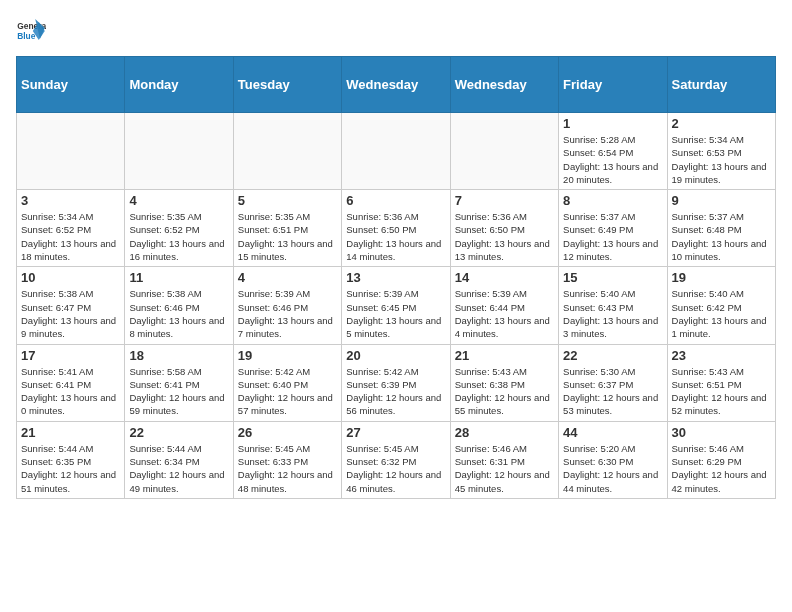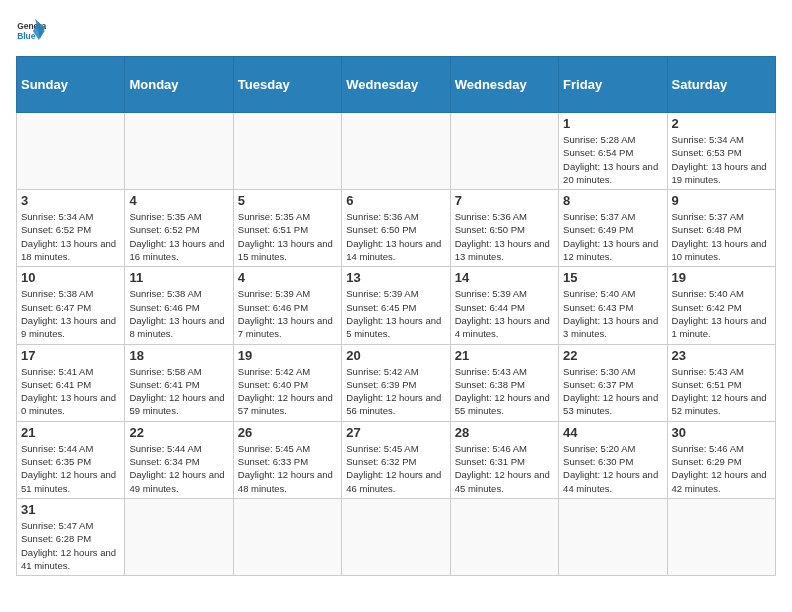--- a/index.html
+++ b/index.html
@@ -301,28 +301,14 @@
 Sunset: 6:30 PM
 Daylight: 12 hours and 44 minutes.</div>
         </td>
         <td>
           <span class="day-num">30</span>
           <div class="day-info">Sunrise: 5:46 AM
 Sunset: 6:29 PM
 Daylight: 12 hours and 42 minutes.</div>
         </td>
       </tr>
-      <tr>
-        <td>
-          <span class="day-num">31</span>
-          <div class="day-info">Sunrise: 5:47 AM
-Sunset: 6:28 PM
-Daylight: 12 hours and 41 minutes.</div>
-        </td>
-        <td class="empty-cell"></td>
-        <td class="empty-cell"></td>
-        <td class="empty-cell"></td>
-        <td class="empty-cell"></td>
-        <td class="empty-cell"></td>
-        <td class="empty-cell"></td>
-      </tr>
     </tbody>
 </table>
 
 </body></html>

